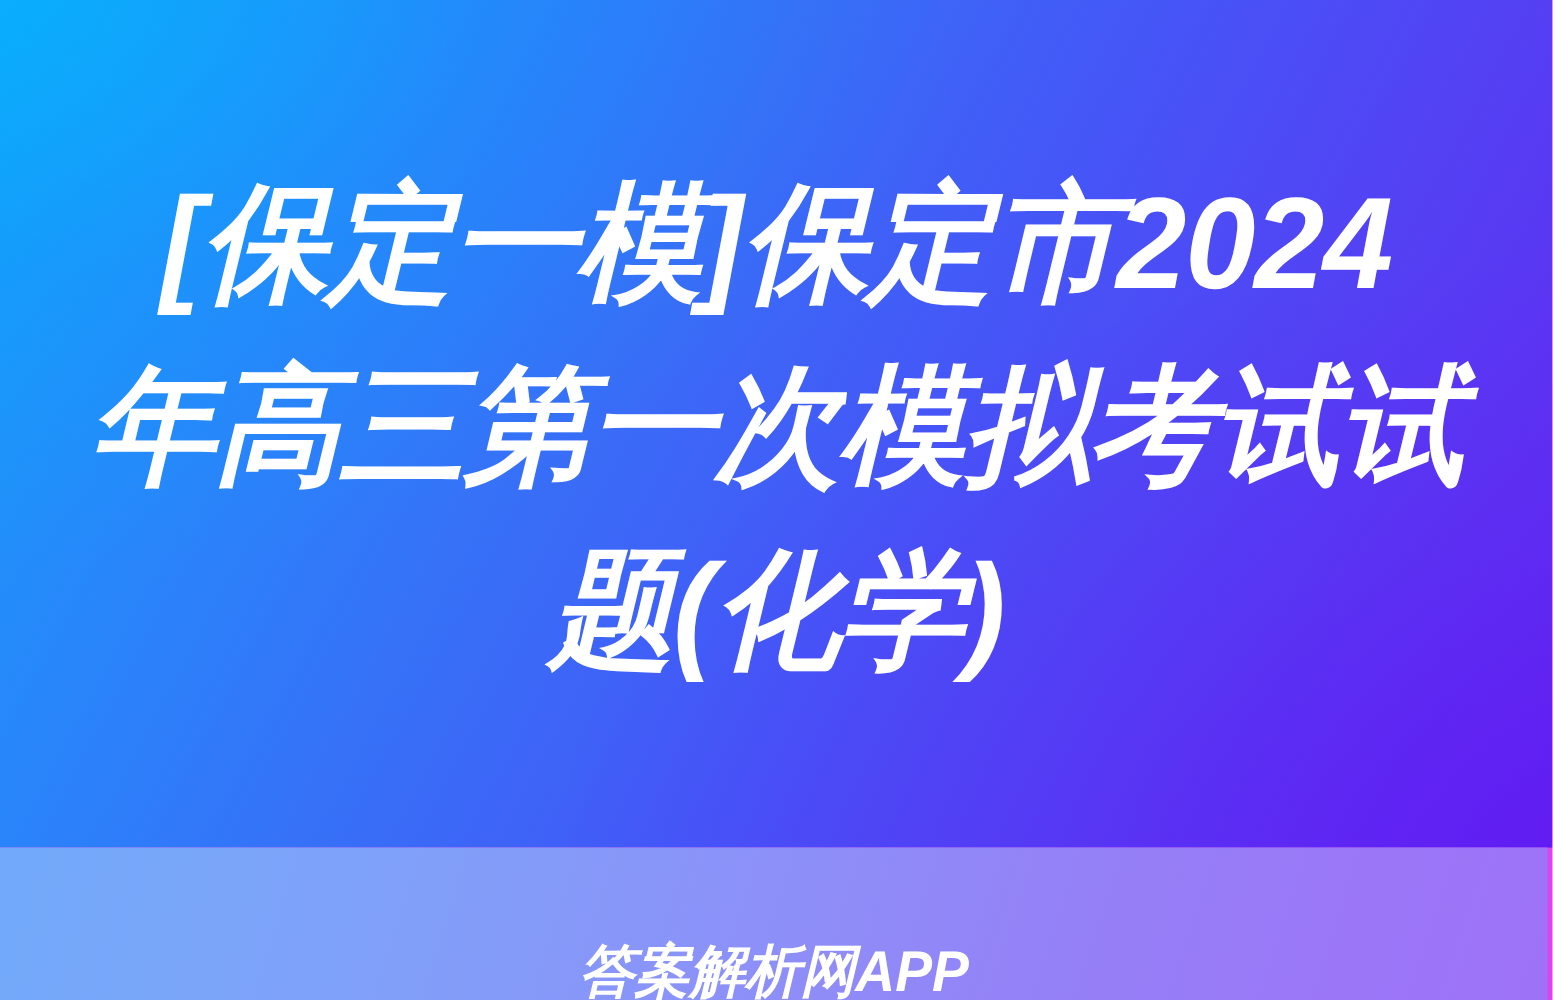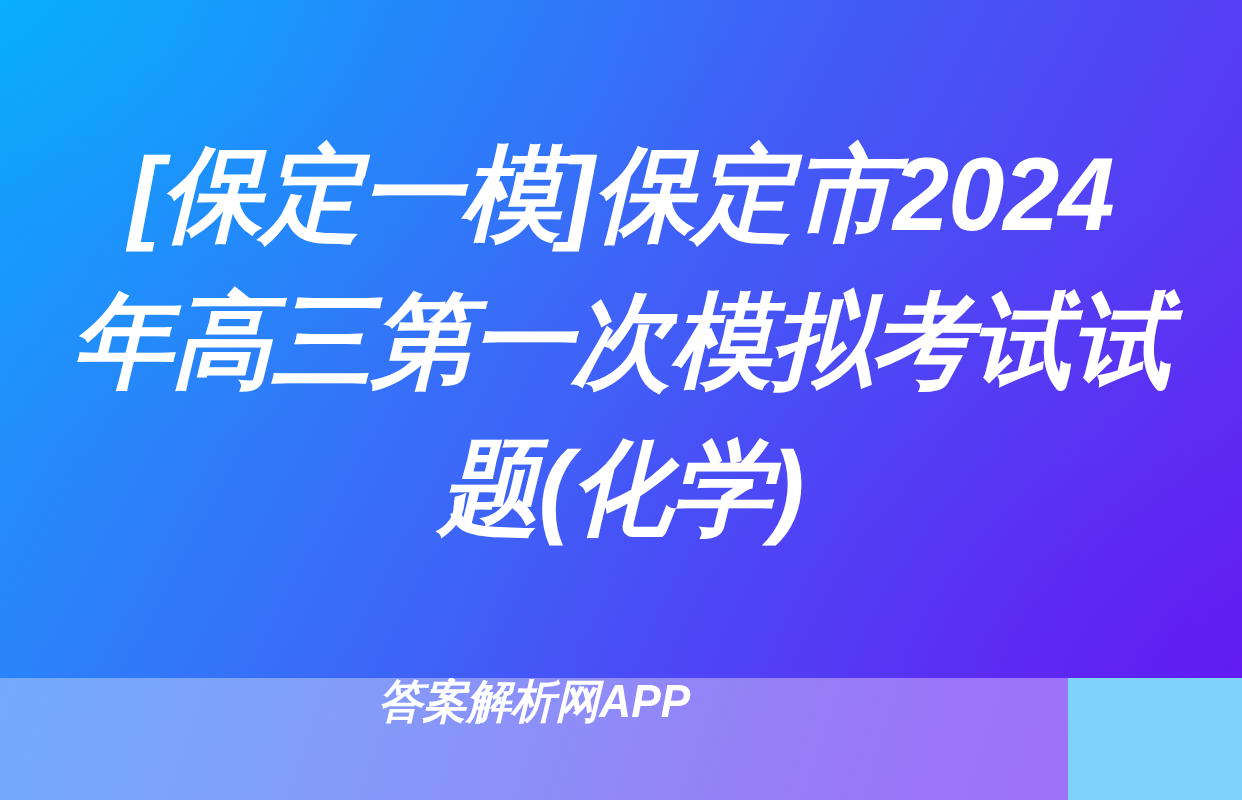--- a/index.html
+++ b/index.html
@@ -10,21 +10,21 @@
   }
   body {
     font-family: "Liberation Sans", "DejaVu Sans", sans-serif;
   }
 
   #cover-card {
     position: relative;
     width: 1242px;
     height: 800px;
     overflow: hidden;
-    background: #7dd3fc;
+    background: #d946ef;
   }
 
   
   #hero {
     position: absolute;
     left: 0;
     top: 0;
     width: 1242px;
     height: 678px;
     background:
@@ -80,33 +80,33 @@
     white-space: nowrap;
     transform: scaleX(0.97);
     text-rendering: geometricPrecision;
   }
 
   
   #app-banner {
     position: absolute;
     left: 0;
     top: 678px;
-    width: 1068px;
+    width: 1238px;
     height: 122px;
     background:
       linear-gradient(108deg,
         #72aafa 0%,
         #7ba5f9 16%,
         #849bf9 34%,
         #8e8ef8 52%,
         #9481f7 68%,
         #9a78f7 84%,
         #9e72f7 100%);
     display: flex;
-    align-items: flex-start;
+    align-items: flex-end;
     justify-content: center;
     overflow: hidden;
   }
 
   #app-banner-text {
     color: #ffffff;
     font-family: "Liberation Sans", "DejaVu Sans", sans-serif;
     font-weight: 700;
     font-style: italic;
     font-size: 46px;

